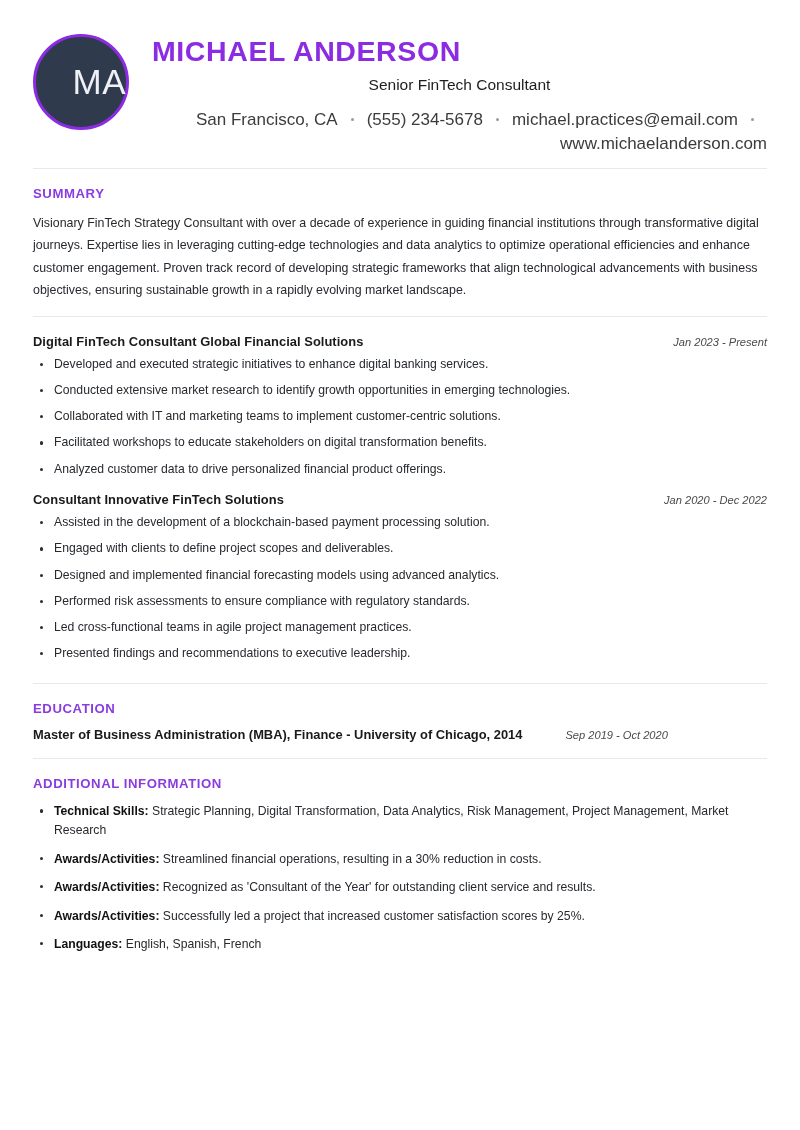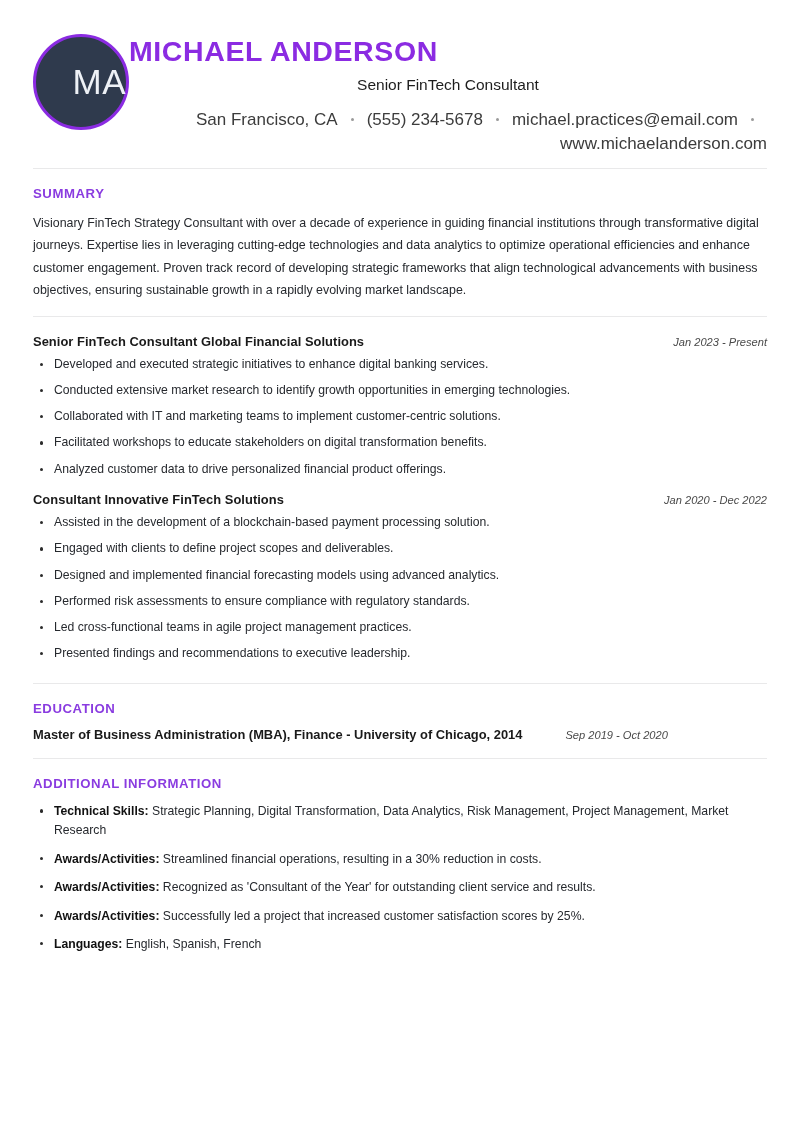--- a/index.html
+++ b/index.html
@@ -45,20 +45,21 @@
     margin-top: 10px;
   }
   .avatar-initials {
     color: #eef1f6;
     font-size: 35px;
     font-weight: 400;
     letter-spacing: 0.5px;
     font-family: "Liberation Sans", sans-serif;
   }
   .header-text {
+    margin-left: 23px;
     flex: 1;
     padding-top: 12px;
   }
   .full-name {
     font-size: 28.5px;
     font-weight: bold;
     color: #8b2be2;
     letter-spacing: 0.6px;
     line-height: 1.1;
     margin: 0 0 9px 0;
@@ -237,21 +238,21 @@
     <div class="section-title">SUMMARY</div>
     <p class="body-text">Visionary FinTech Strategy Consultant with over a decade of experience in guiding financial institutions through transformative digital journeys. Expertise lies in leveraging cutting-edge technologies and data analytics to optimize operational efficiencies and enhance customer engagement. Proven track record of developing strategic frameworks that align technological advancements with business objectives, ensuring sustainable growth in a rapidly evolving market landscape.</p>
   </div>
 
   <div class="divider"></div>
 
   <div class="section sec-work">
 
     <div class="entry">
       <div class="entry-head">
-        <span class="entry-title">Senior FinTech Consultant  Global Financial Solutions</span>
+        <span class="entry-title">Digital FinTech Consultant  Global Financial Solutions</span>
         <span class="entry-date">Jan 2023 - Present</span>
       </div>
       <ul class="bullets">
         <li>Developed and executed strategic initiatives to enhance digital banking services.</li>
         <li>Conducted extensive market research to identify growth opportunities in emerging technologies.</li>
         <li>Collaborated with IT and marketing teams to implement customer-centric solutions.</li>
         <li>Facilitated workshops to educate stakeholders on digital transformation benefits.</li>
         <li>Analyzed customer data to drive personalized financial product offerings.</li>
       </ul>
     </div>

